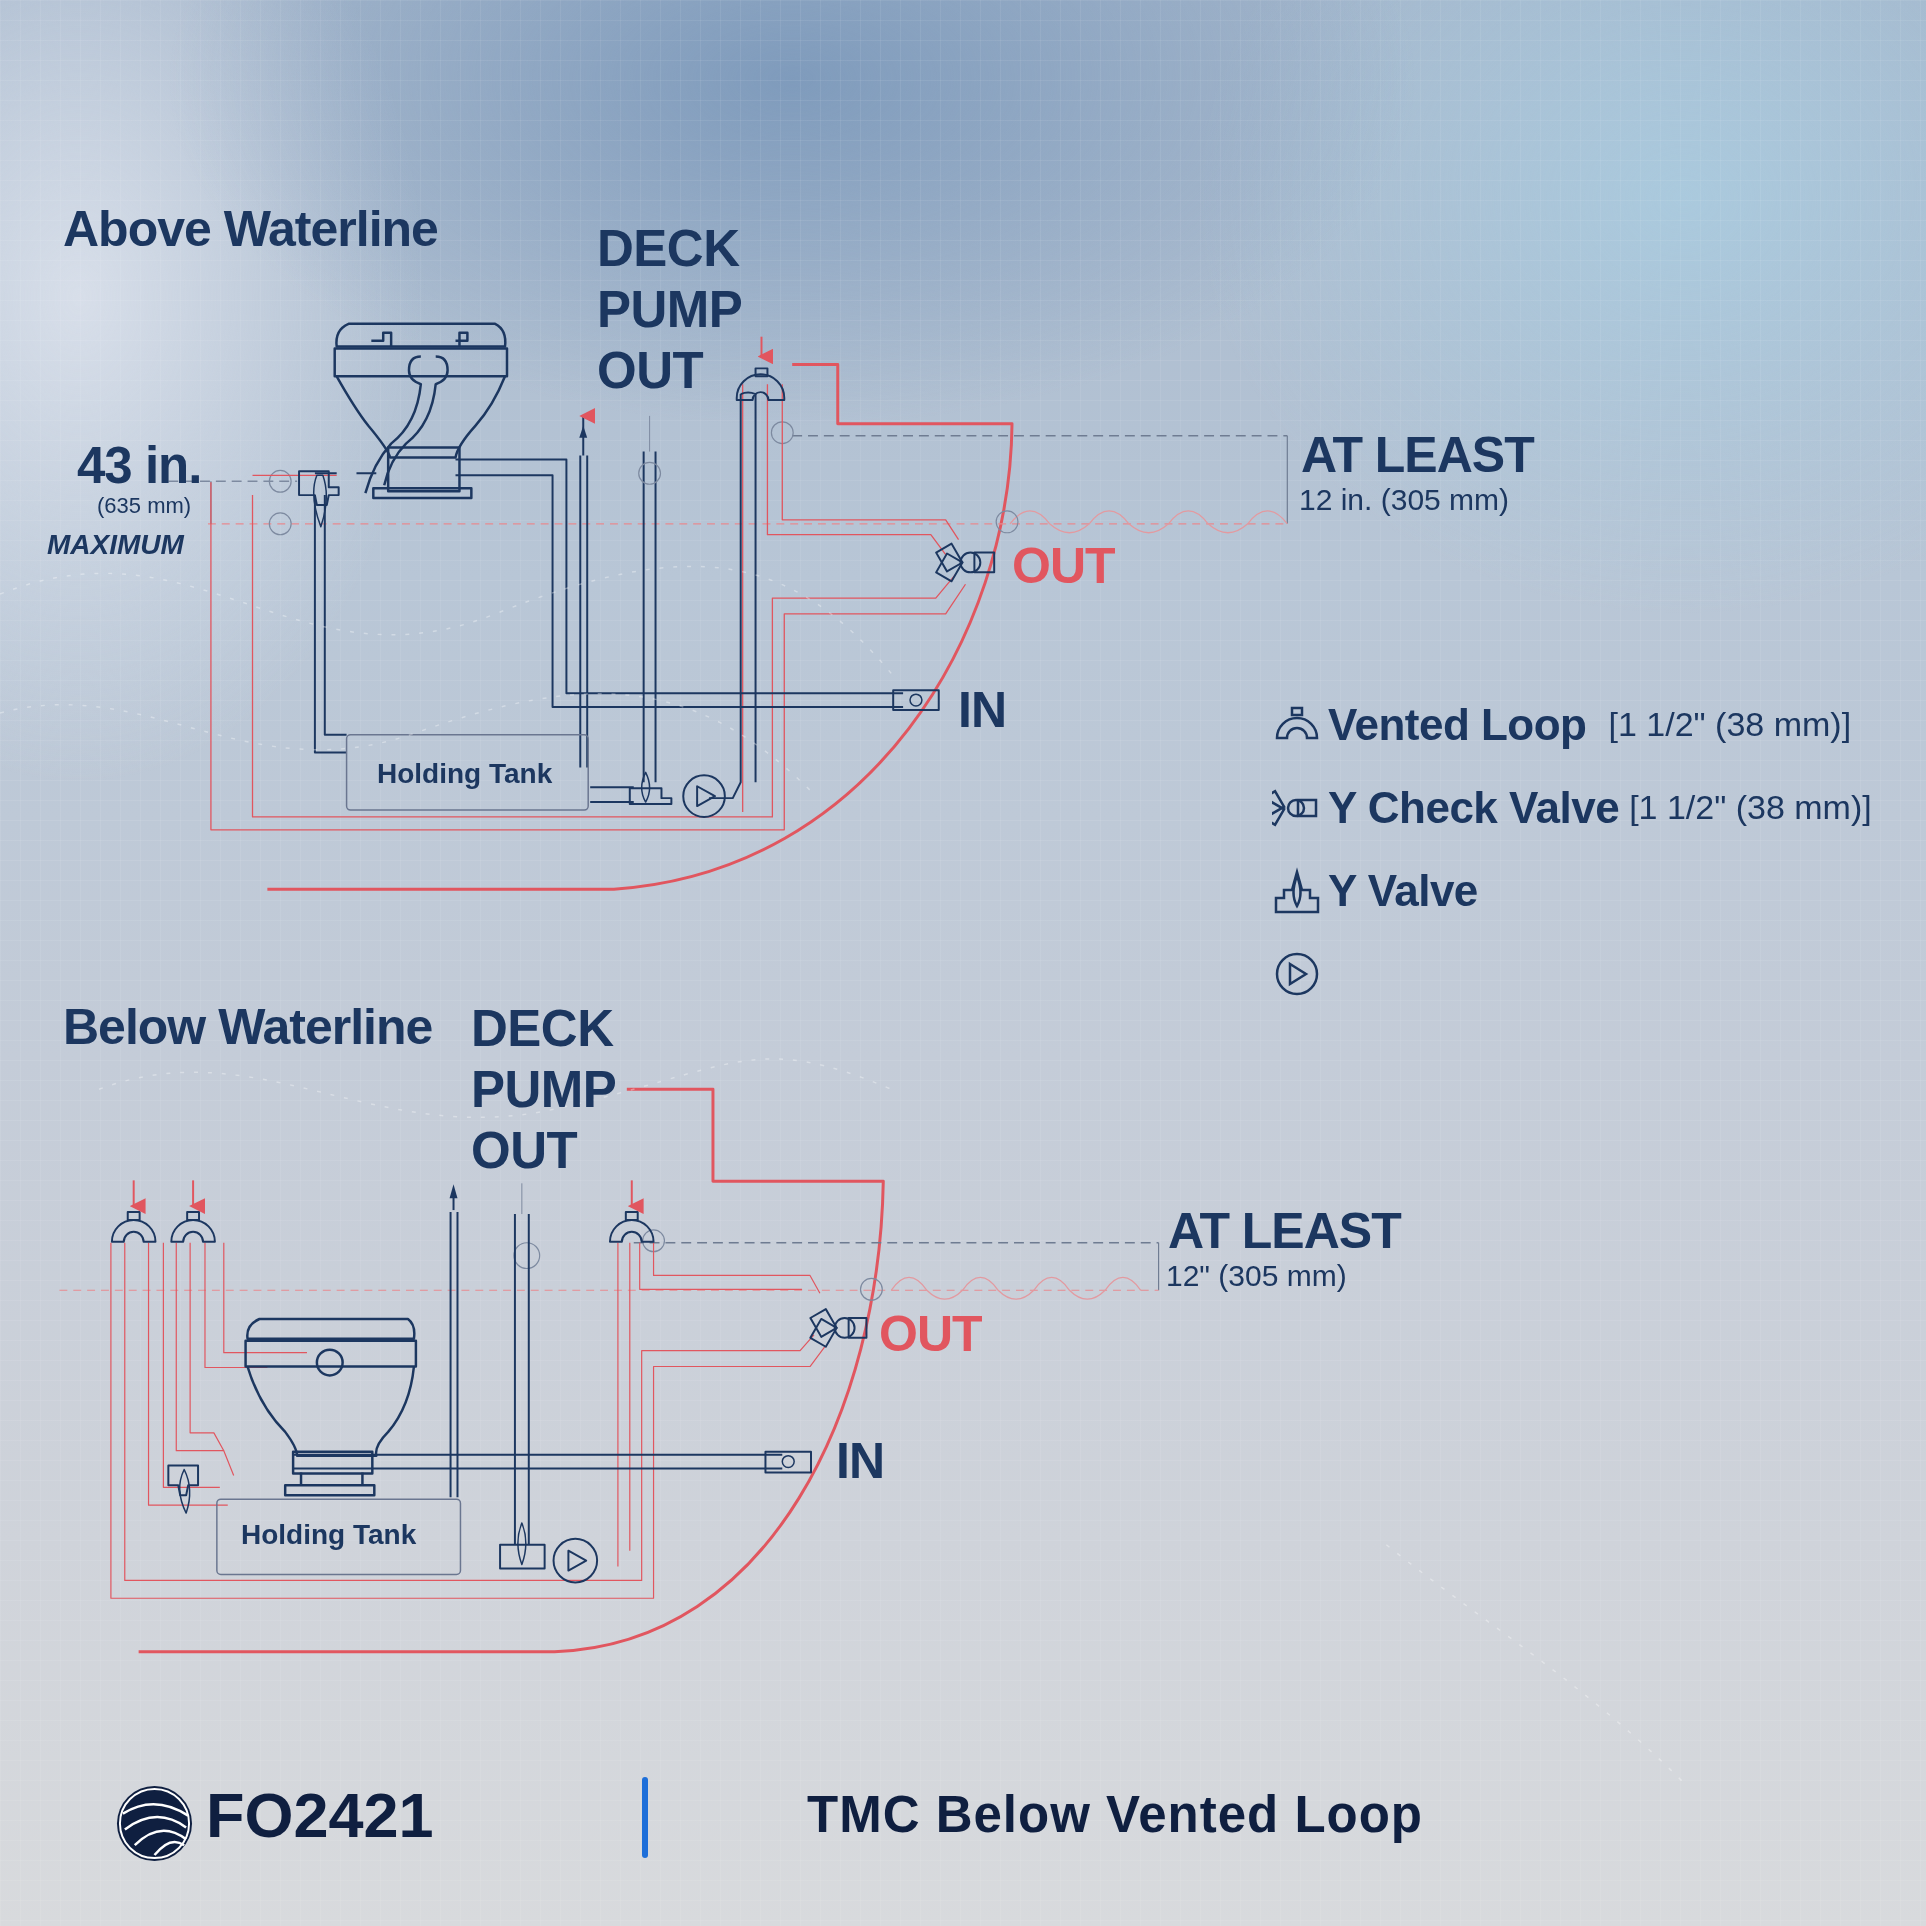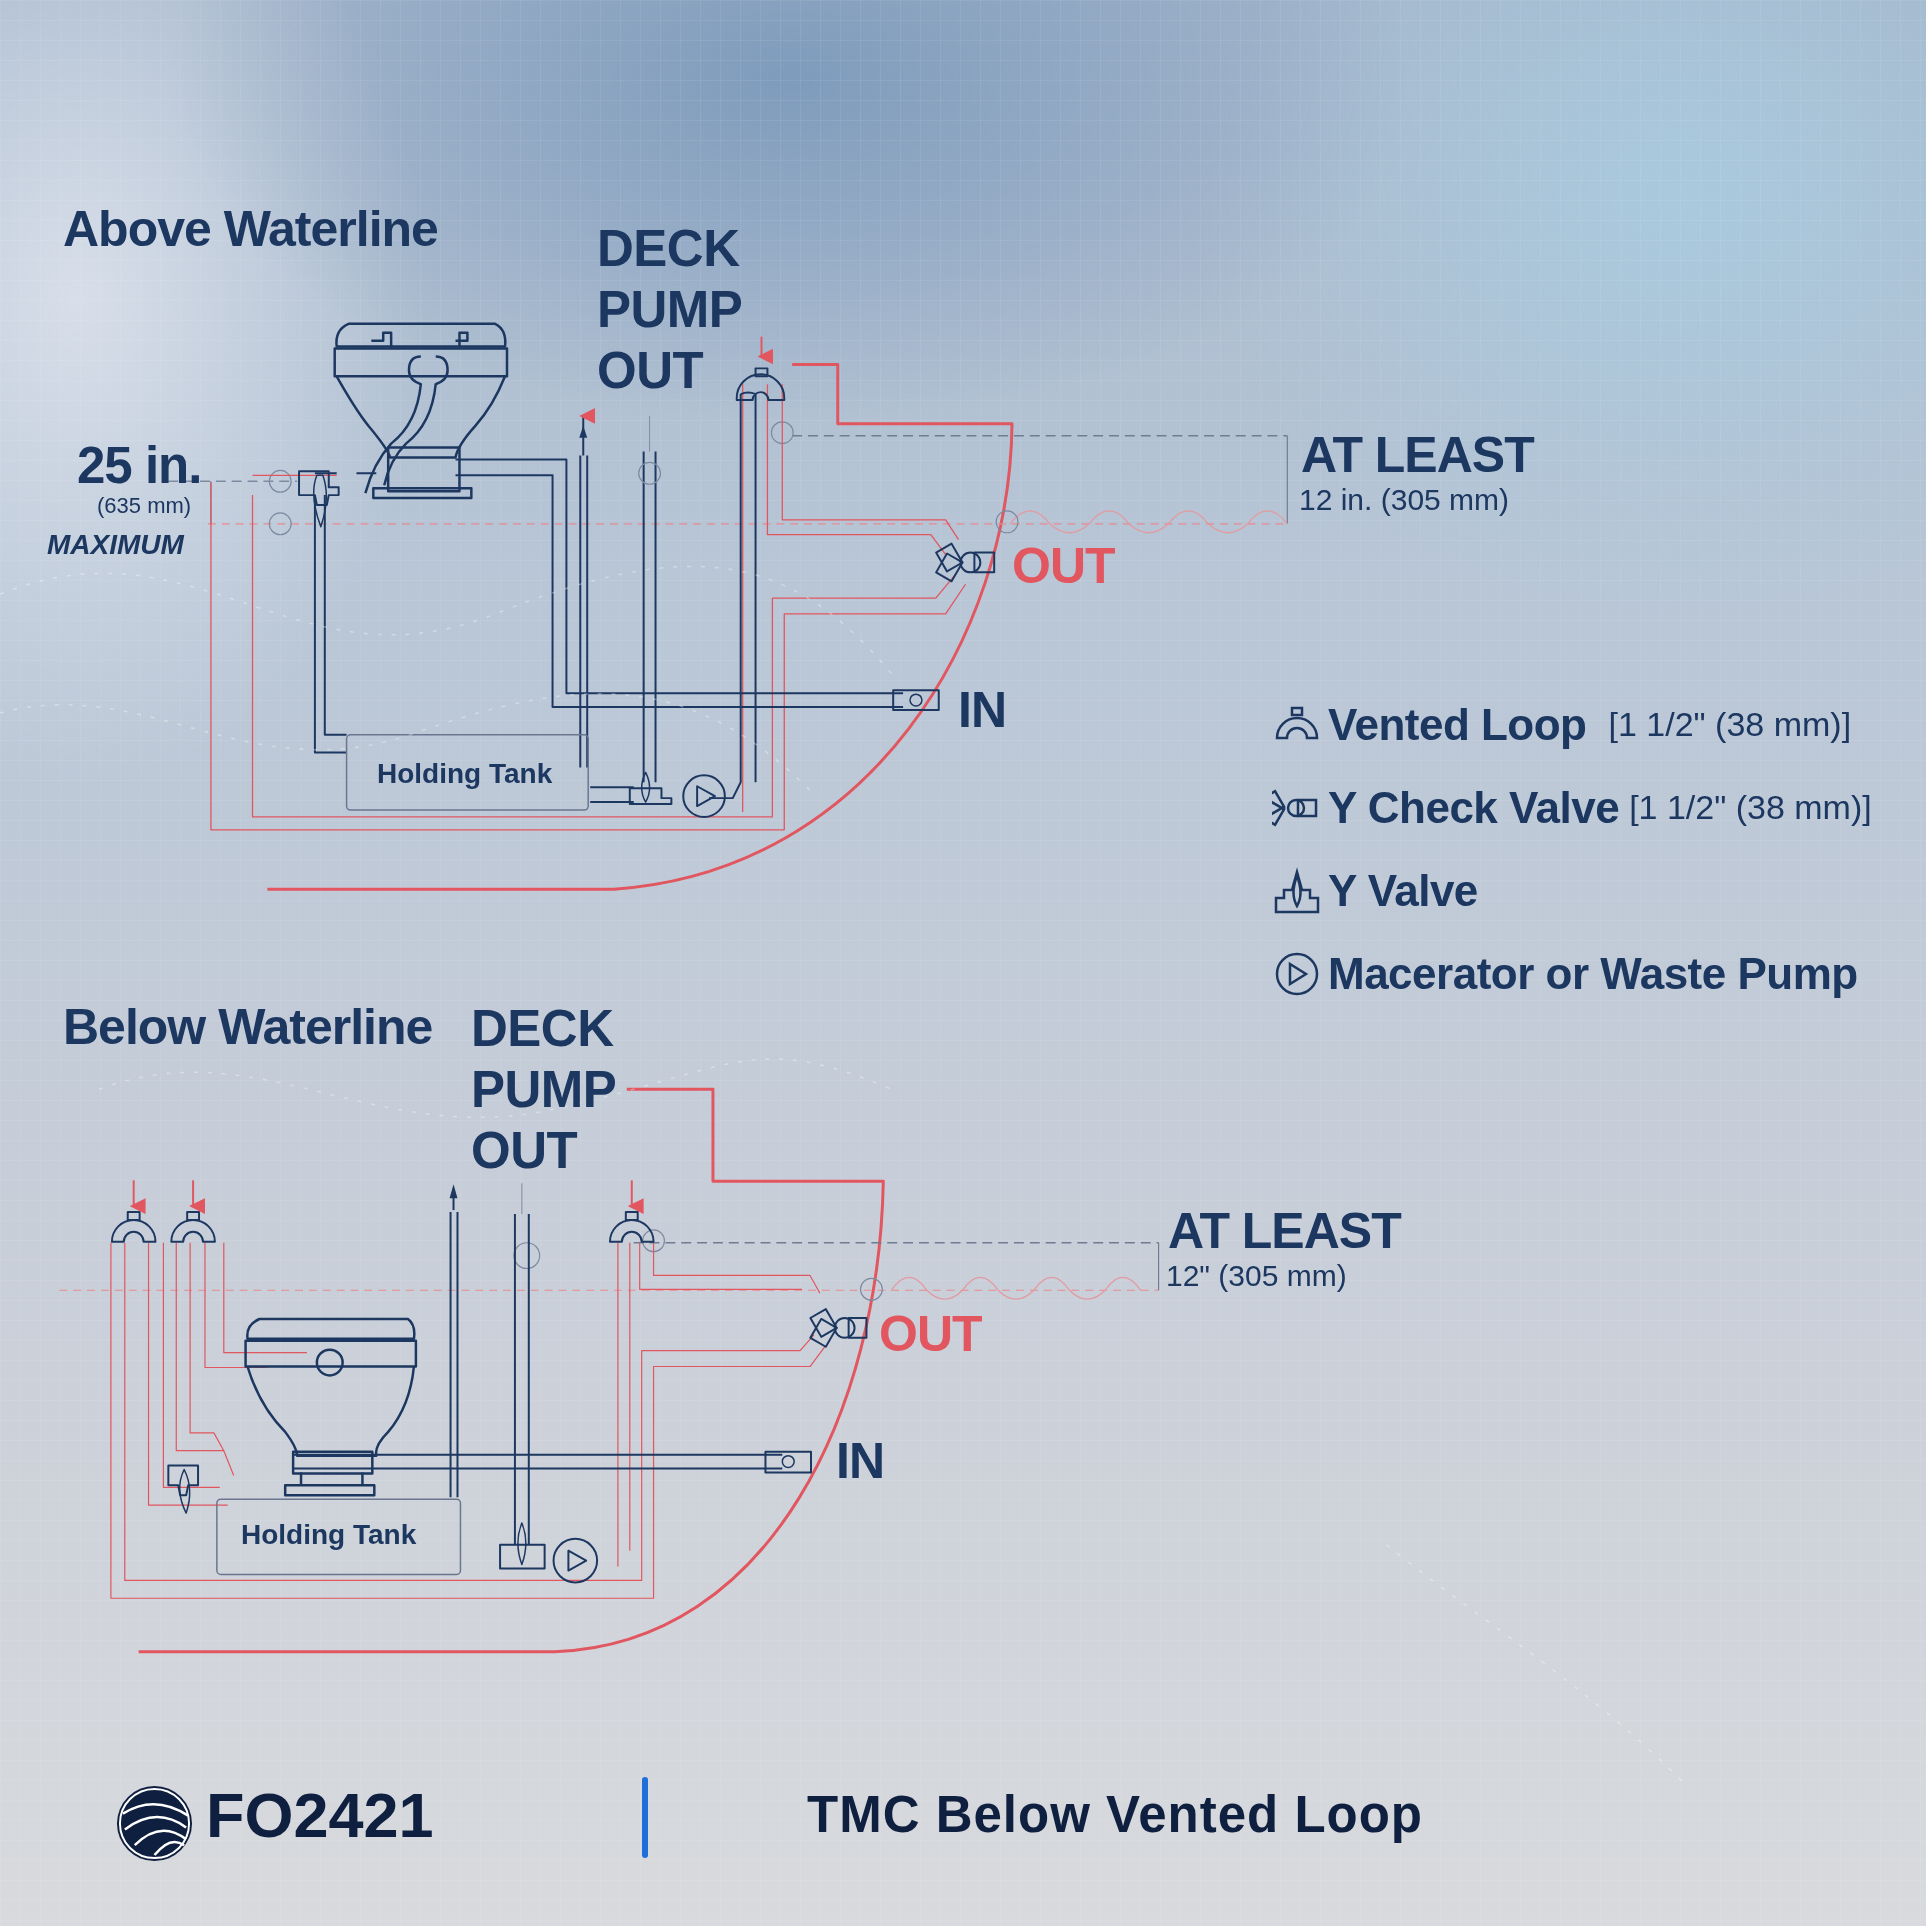--- a/index.html
+++ b/index.html
@@ -199,21 +199,21 @@
     <path d="M1400,1560 C1500,1640 1600,1700 1700,1800"></path>
   </g>
 </svg>
 
 <div class="txt h-title" style="left:63px; top:200px;">Above Waterline</div>
 <div class="txt h-deck" style="left:597px; top:218px;">
   <div>DECK</div>
   <div>PUMP</div>
   <div>OUT</div>
 </div>
-<div class="txt" style="left:77px; top:436px; font-size:51px; letter-spacing:-1px;">25 in.</div>
+<div class="txt" style="left:77px; top:436px; font-size:51px; letter-spacing:-1px;">43 in.</div>
 <div class="txt h-sub-sm" style="left:97px; top:493px;">(635 mm)</div>
 <div class="txt h-max" style="left:47px; top:529px;font-style:italic;">MAXIMUM</div>
 <div class="txt h-big" style="left:1301px; top:426px;">AT LEAST</div>
 <div class="txt h-sub" style="left:1299px; top:483px;">12 in. (305 mm)</div>
 <div class="txt h-big red" style="left:1012px; top:537px;">OUT</div>
 <div class="txt h-big" style="left:958px; top:681px;">IN</div>
 <div class="txt tank-label" style="left:377px; top:758px;">Holding Tank</div>
 
 <div class="txt h-title" style="left:63px; top:998px;">Below Waterline</div>
 <div class="txt h-deck" style="left:471px; top:998px;">
@@ -259,21 +259,20 @@
     </svg>
     <span class="legend-label">Y Valve</span>
   </div>
   <div class="legend-item">
     <svg class="legend-icon" viewBox="0 0 50 50">
       <g fill="none" stroke="#1c3760" stroke-width="2.5">
         <circle cx="25" cy="25" r="20"></circle>
         <path d="M18,15 L34,25 L18,35 z"></path>
       </g>
     </svg>
-    <span class="legend-label">Macerator or Waste Pump</span>
   </div>
 </div>
 
 <svg class="logo" viewBox="0 0 80 80">
   <circle cx="40" cy="40" r="38" fill="#0f1f40"></circle>
   <circle cx="40" cy="40" r="35" fill="none" stroke="#ffffff" stroke-width="2"></circle>
   <g fill="none" stroke="#ffffff" stroke-width="2.5">
     <path d="M8,30 Q40,10 74,32"></path>
     <path d="M10,46 Q42,22 72,44"></path>
     <path d="M20,62 Q46,36 72,56"></path>

